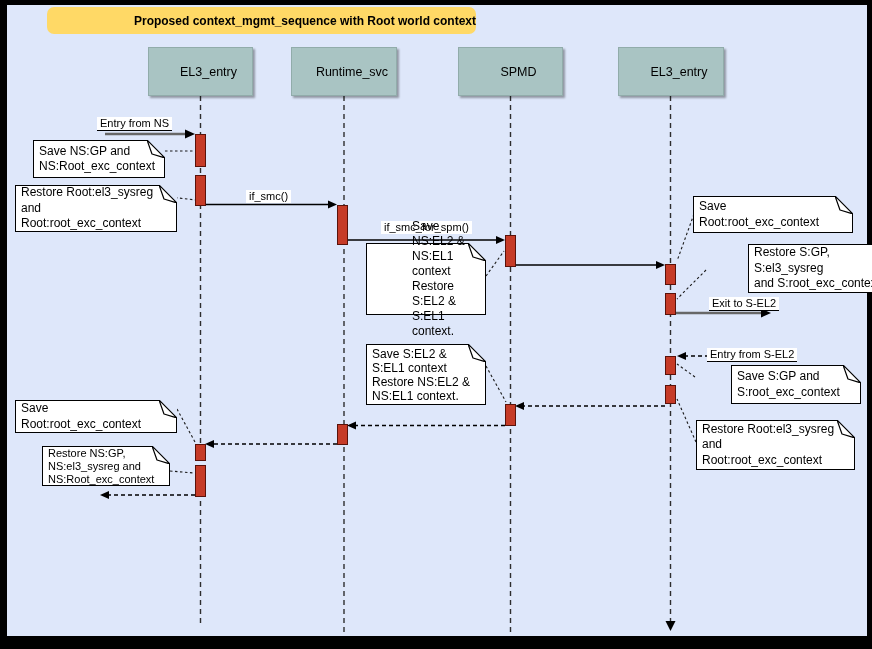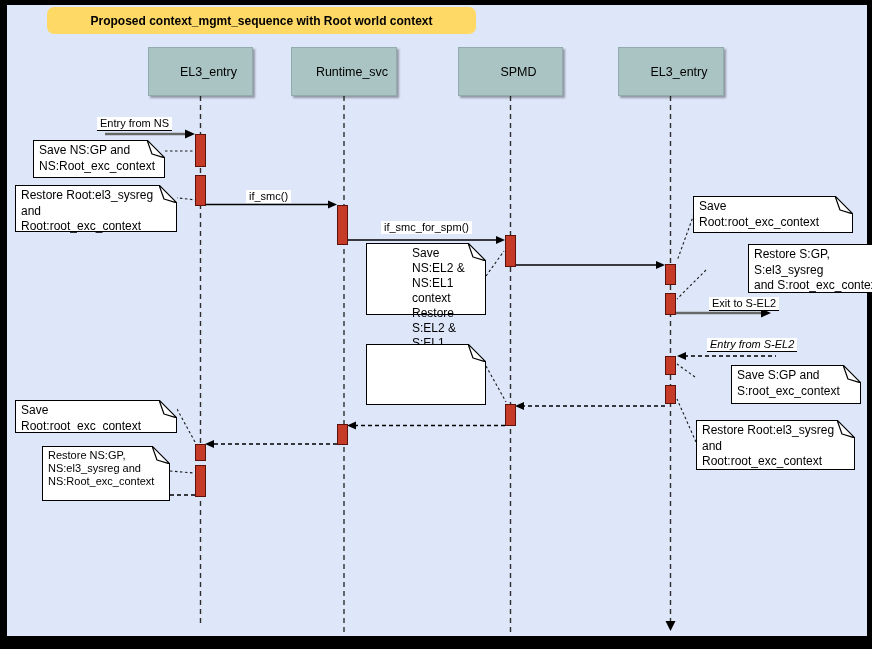--- a/index.html
+++ b/index.html
@@ -1,34 +1,34 @@
 <!DOCTYPE html>
 <html><head>
 <meta charset="utf-8">
 <style>
   * { margin:0; padding:0; box-sizing:border-box; }
   html,body { width:872px; height:649px; }
   body { font-family:"Liberation Sans", sans-serif; background:#000; position:relative; overflow:hidden; }
   #frame { position:absolute; left:0; top:0; width:872px; height:649px; background:#000; }
   #page { position:absolute; left:7px; top:5px; width:860px; height:631px; background:#dee7fa; }
   #title-box { position:absolute; left:47px; top:7px; width:429px; height:27px;
-    background:#ffd966; border-radius:7px; display:flex; align-items:center; justify-content:center;
+    background:#ffd966; border-radius:7px; display:flex; align-items:center; justify-content:flex-end;
     font-size:12px; font-weight:bold; color:#000; }
   .head { position:absolute; top:47px; height:49px; background:#a9c4c3; border:1px solid #91acaa;
     box-shadow:2px 2px 2px rgba(0,0,0,0.35); display:flex; align-items:center; justify-content:center;
     font-size:12.5px; color:#000;padding-left:16px; }
   svg.overlay { position:absolute; left:0; top:0; width:872px; height:649px; }
   .lifeline { stroke:#2e2e2e; stroke-width:1.4; stroke-dasharray:5 4; fill:none; }
   .msg { stroke:#000; stroke-width:1.4; }
   .dmsg { stroke:#000; stroke-width:1.3; stroke-dasharray:4 3; }
   .graymsg { stroke:#676767; stroke-width:2.6; }
   .conn { stroke:#1a1a1a; stroke-width:1.1; stroke-dasharray:2.5 2.5; }
   .ah { fill:#000; stroke:none; }
   .bar { position:absolute; width:11px; background:#c63b27; border:1px solid #5a120a; }
-  .note { position:absolute; background:#fff; border:1.3px solid #000; display:flex; align-items:flex-start; }
+  .note { position:absolute; background:#fff; border:1.3px solid #000; display:flex; align-items:center; }
   .note-text { white-space:pre-line; font-size:12px; line-height:15.5px; color:#000; padding:2px 5px; }
   .note-text.tight { font-size:11px; line-height:13px; }
   .note-text.four { line-height:15px; }
   .fold { position:absolute; top:-1.3px; right:-1.3px; width:18px; height:18px; }
   .mlabel { position:absolute; background:#fff; font-size:11px; color:#000; padding:0 3px; line-height:13px; }
   .mlabel.underlined { border-bottom:1.4px solid #000;margin-left:19px; }
 </style>
 </head>
 <body>
 
@@ -113,21 +113,21 @@
   <div class="bar" style="left:505px; top:404px; height:22px;"></div>
   <div class="bar" style="left:665px; top:264px; height:21px;"></div>
   <div class="bar" style="left:665px; top:293px; height:22px;"></div>
   <div class="bar" style="left:665px; top:356px; height:19px;"></div>
   <div class="bar" style="left:665px; top:385px; height:19px;"></div>
 
   <div class="mlabel underlined" style="left:78px; top:117px;">Entry from NS</div>
   <div class="mlabel" style="left:246px; top:190px;">if_smc()</div>
   <div class="mlabel" style="left:381px; top:221px;">if_smc_for_spm()</div>
   <div class="mlabel underlined" style="left:690px; top:297px;">Exit to S-EL2</div>
-  <div class="mlabel underlined" style="left:688px; top:338px;font-style:italic;">Entry from S-EL2</div>
+  <div class="mlabel underlined" style="left:688px; top:348px;">Entry from S-EL2</div>
 
   <div class="note" style="left:33px; top:140px; width:132px; height:38px;">
     <svg class="fold" viewBox="0 0 18 18">
         <path d="M0 0 H18 V18 Z" fill="#dee7fa"></path>
         <path d="M0 0 L18 18 L5 14 Z" fill="#fff" stroke="#000" stroke-width="1.2" stroke-linejoin="round"></path>
       </svg>
     <div class="note-text">Save NS:GP and
 NS:Root_exc_context</div>
   </div>
   <div class="note" style="left:15px; top:185px; width:162px; height:47px;">
@@ -179,29 +179,33 @@
       </svg>
     <div class="note-text">Restore Root:el3_sysreg
 and
 Root:root_exc_context</div>
   </div>
   <div class="note" style="left:366px; top:344px; width:120px; height:61px;">
     <svg class="fold" viewBox="0 0 18 18">
         <path d="M0 0 H18 V18 Z" fill="#dee7fa"></path>
         <path d="M0 0 L18 18 L5 14 Z" fill="#fff" stroke="#000" stroke-width="1.2" stroke-linejoin="round"></path>
       </svg>
+    <div class="note-text" style="line-height:14px;">Save S:EL2 &amp;
+S:EL1 context
+Restore NS:EL2 &amp;
+NS:EL1 context.</div>
   </div>
   <div class="note" style="left:15px; top:400px; width:162px; height:33px;">
     <svg class="fold" viewBox="0 0 18 18">
         <path d="M0 0 H18 V18 Z" fill="#dee7fa"></path>
         <path d="M0 0 L18 18 L5 14 Z" fill="#fff" stroke="#000" stroke-width="1.2" stroke-linejoin="round"></path>
       </svg>
     <div class="note-text">Save Root:root_exc_context</div>
   </div>
-  <div class="note" style="left:42px; top:446px; width:128px; height:55px;">
+  <div class="note" style="left:42px; top:446px; width:128px; height:40px;">
     <svg class="fold" viewBox="0 0 18 18">
         <path d="M0 0 H18 V18 Z" fill="#dee7fa"></path>
         <path d="M0 0 L18 18 L5 14 Z" fill="#fff" stroke="#000" stroke-width="1.2" stroke-linejoin="round"></path>
       </svg>
     <div class="note-text tight">Restore NS:GP,
 NS:el3_sysreg and
 NS:Root_exc_context</div>
   </div>
 </div>
 

